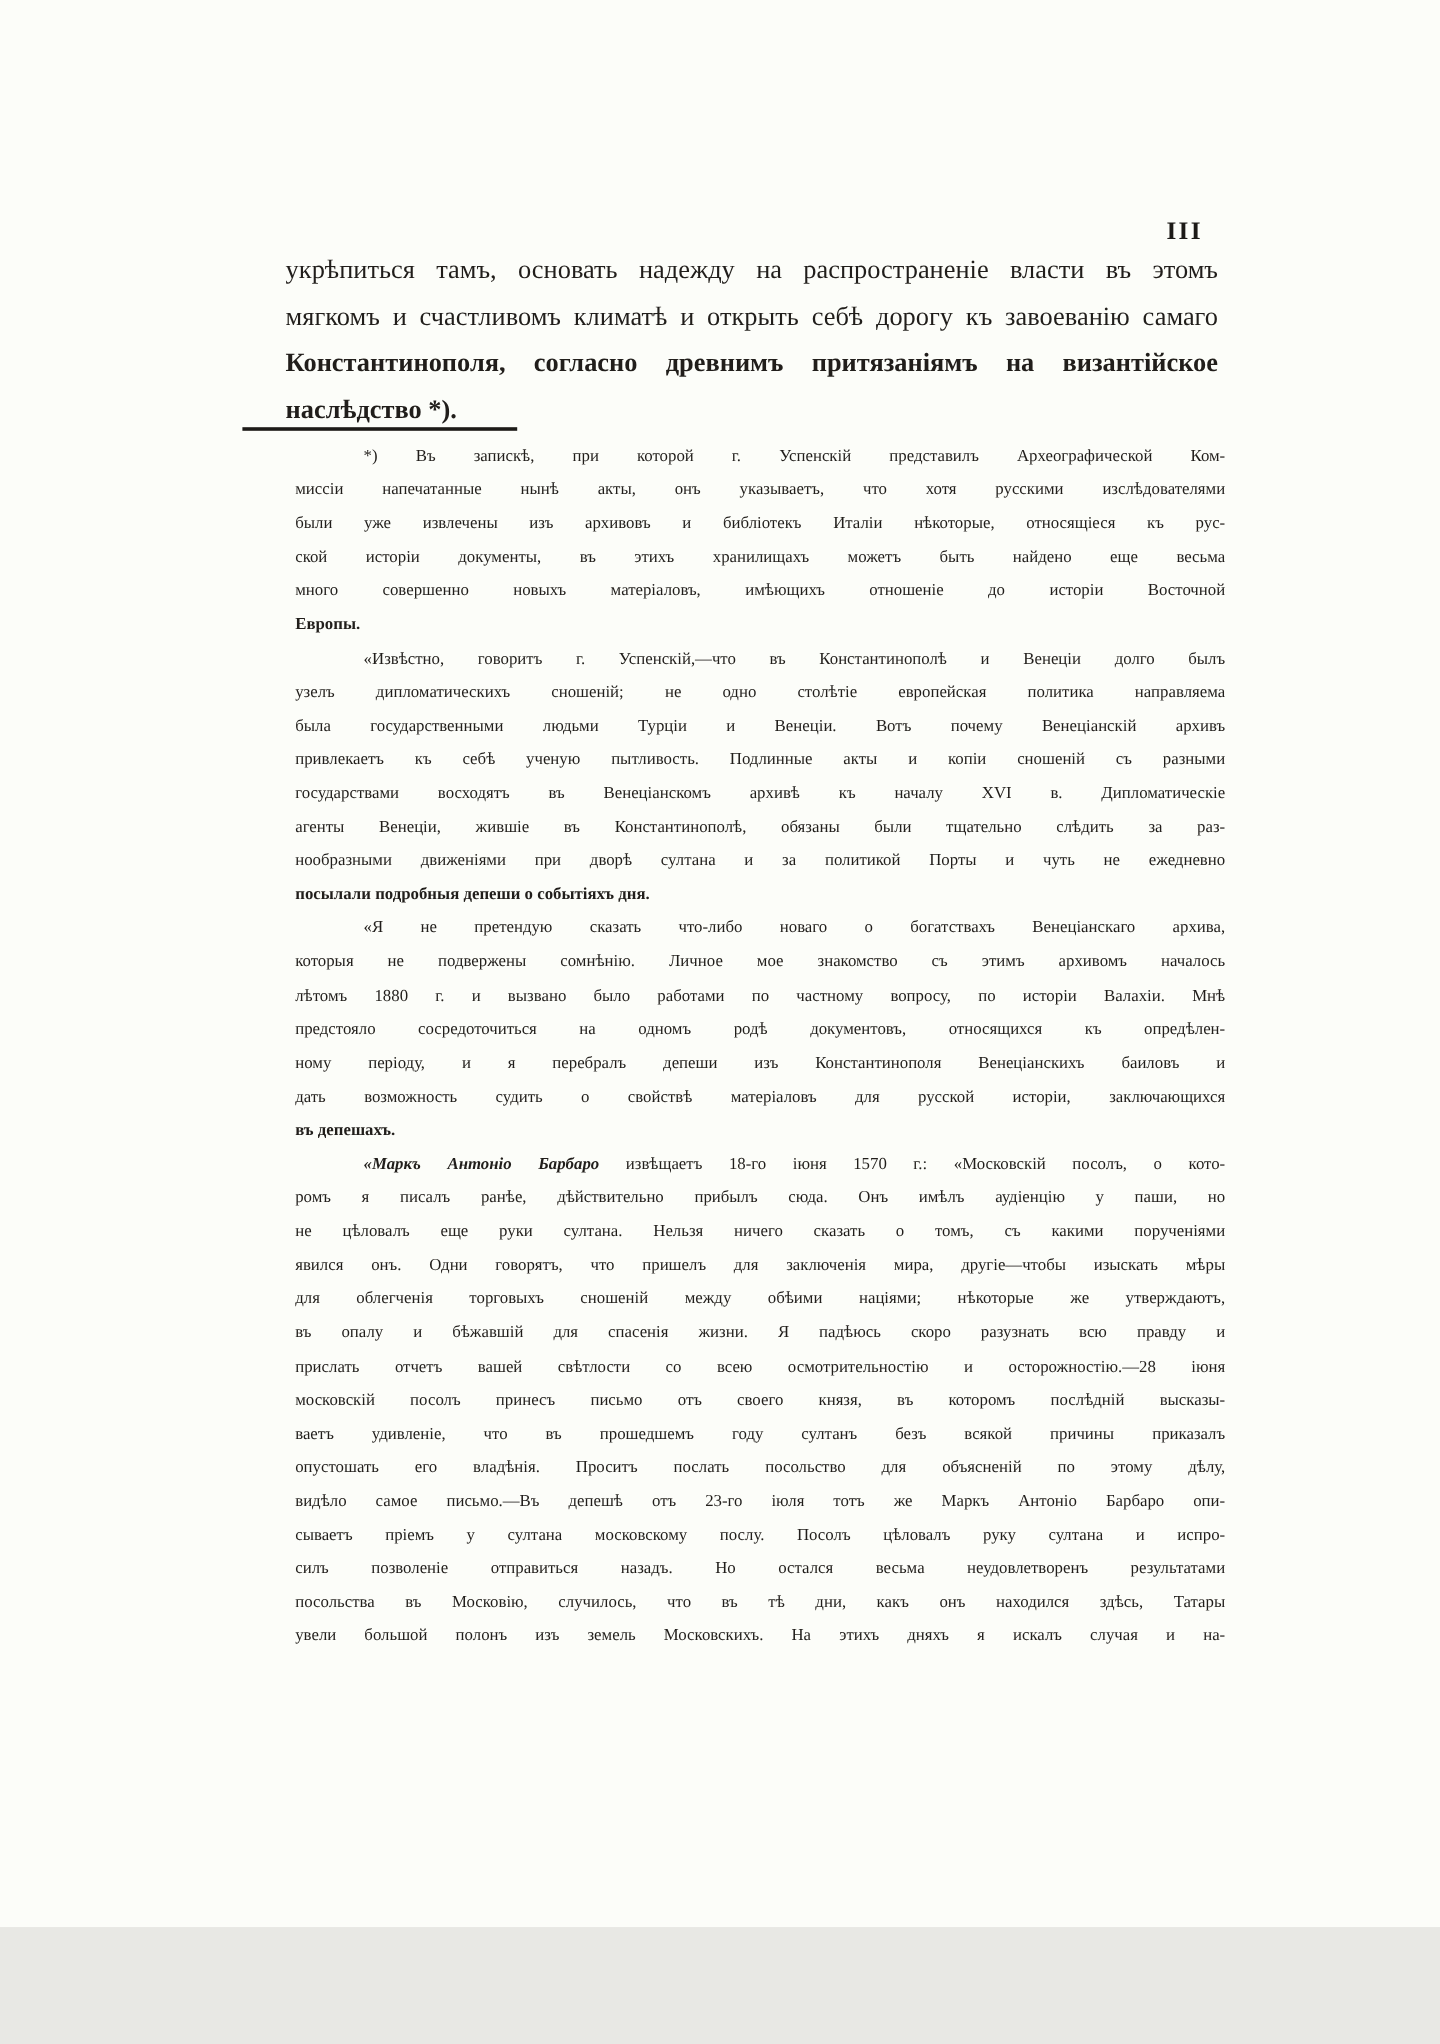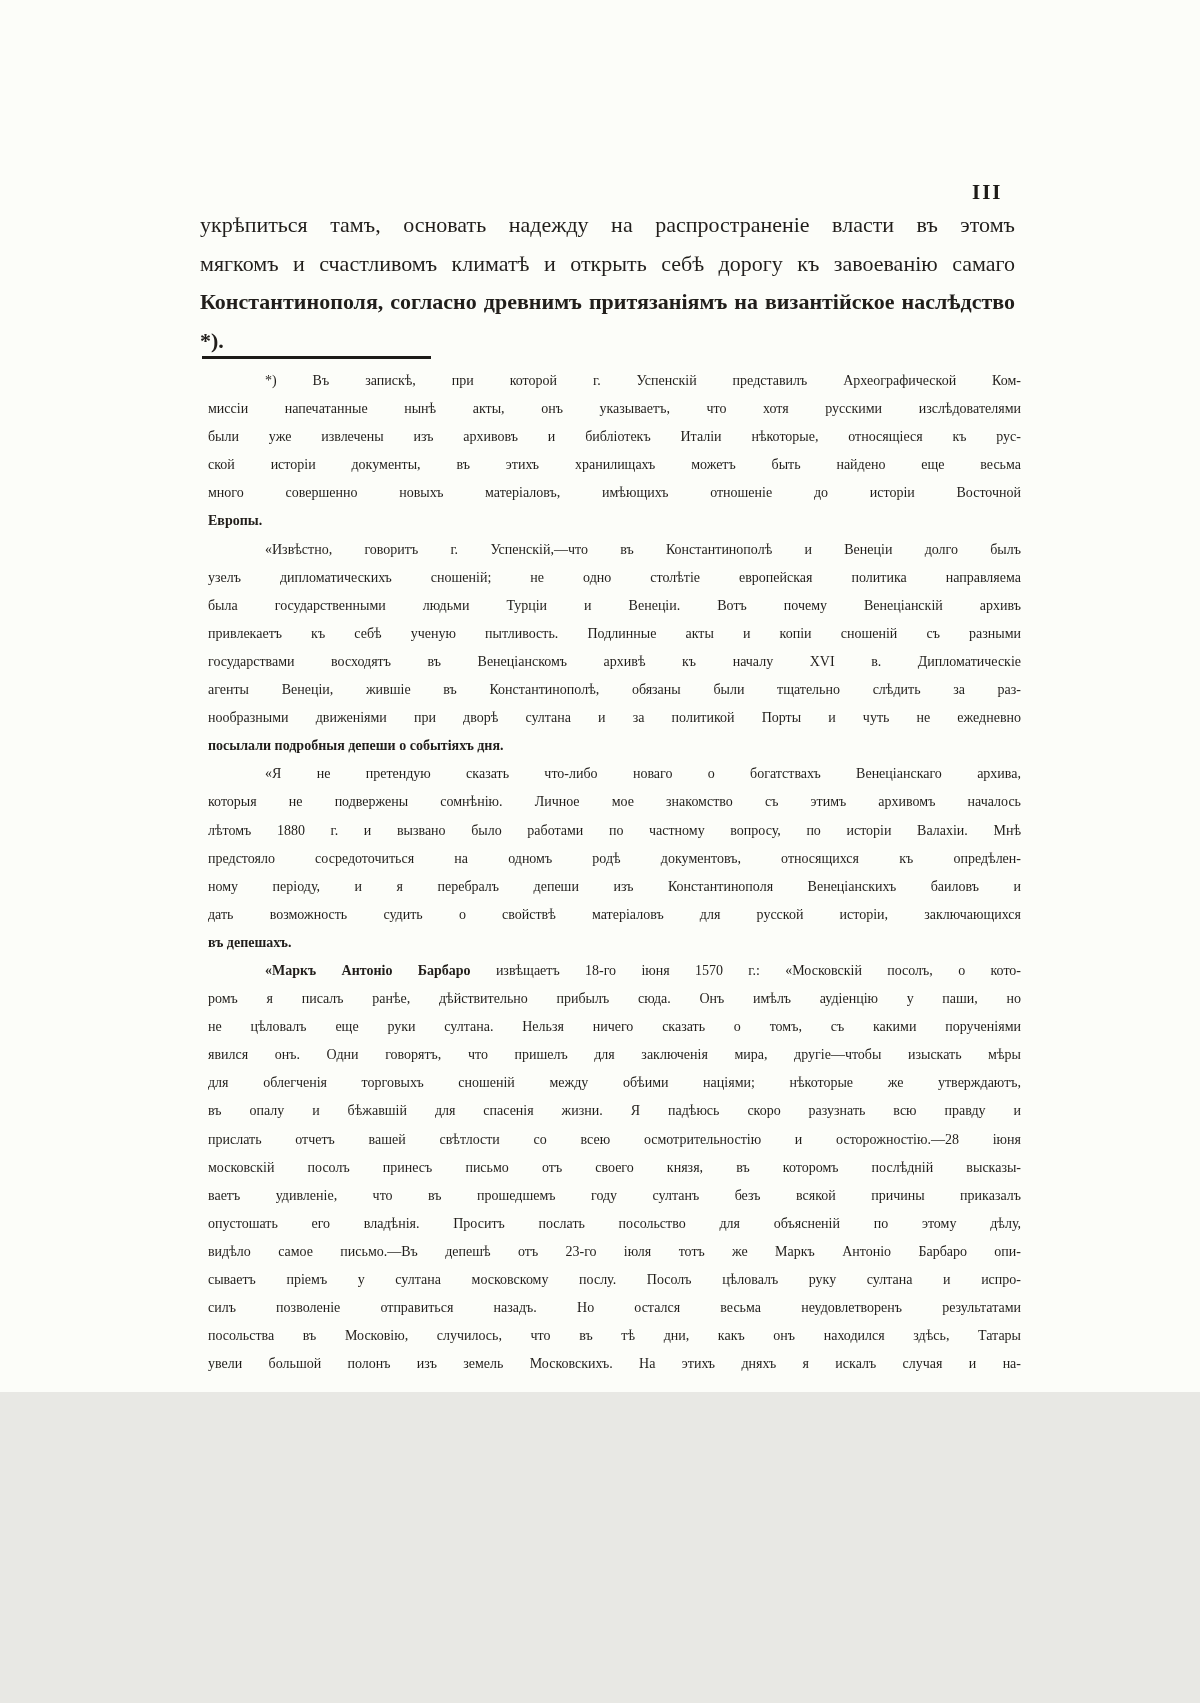--- a/index.html
+++ b/index.html
@@ -3,21 +3,21 @@
 <meta charset="utf-8">
 <style>
   html, body {
     margin: 0;
     padding: 0;
     background: #e8e8e4;
   }
   .page {
     position: relative;
     width: 1200px;
-    height: 1392px;
+    height: 1606px;
     margin: 0 auto;
     background: #fcfdf9;
     color: #211e1b;
     font-family: "Liberation Serif", "DejaVu Serif", serif;
     overflow: hidden;
   }
   .pagenum {
     position: absolute;
     top: 180px;
     left: 972px;
@@ -47,29 +47,31 @@
     top: 367px;
     left: 208px;
     width: 813px;
     font-size: 14px;
     line-height: 28.1px;
   }
   .line {
     text-align: justify;
     text-align-last: justify;
     white-space: normal;
+    margin-left: 38px;
   }
   .line.last {
     text-align-last: left;
     font-weight: bold;
   }
   .line.indent {
     text-indent: 57px;
   }
   .lead-italic {
+    font-style: italic;
     font-weight: 600;
   }
   .watermark {
     position: absolute;
     top: 1638px;
     left: 843px;
     font-family: "DejaVu Sans", "Liberation Sans", sans-serif;
     font-size: 19px;
     color: #8f908d;
     letter-spacing: 0.5px;

